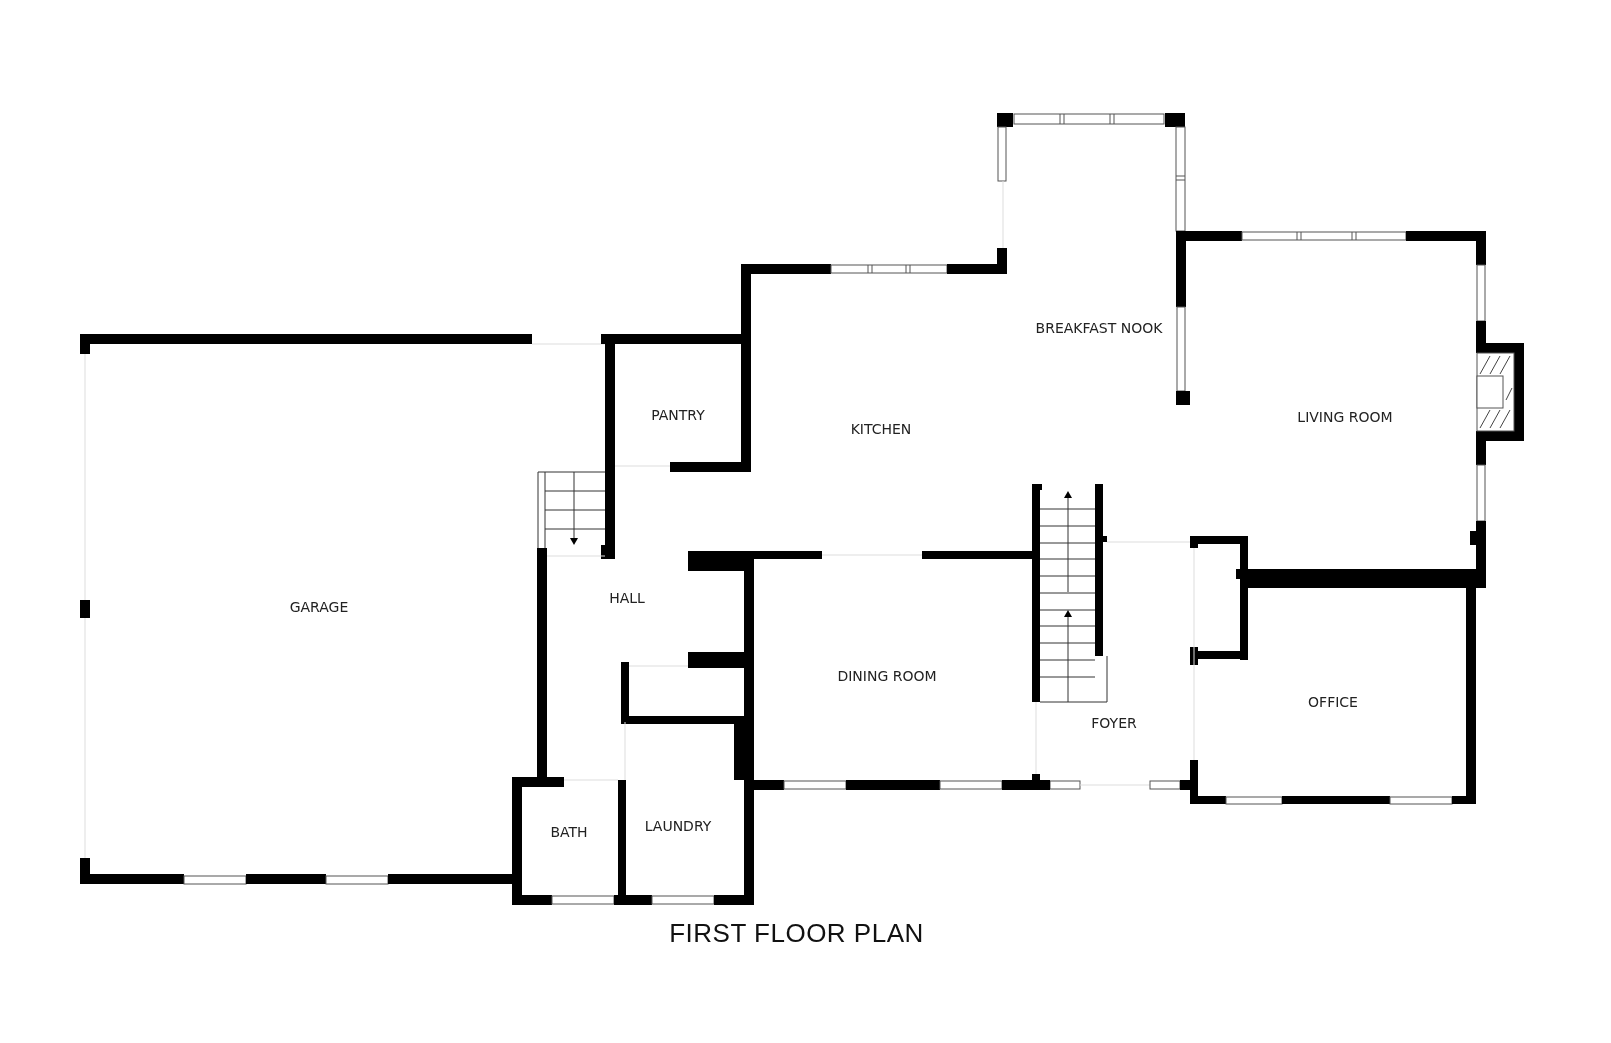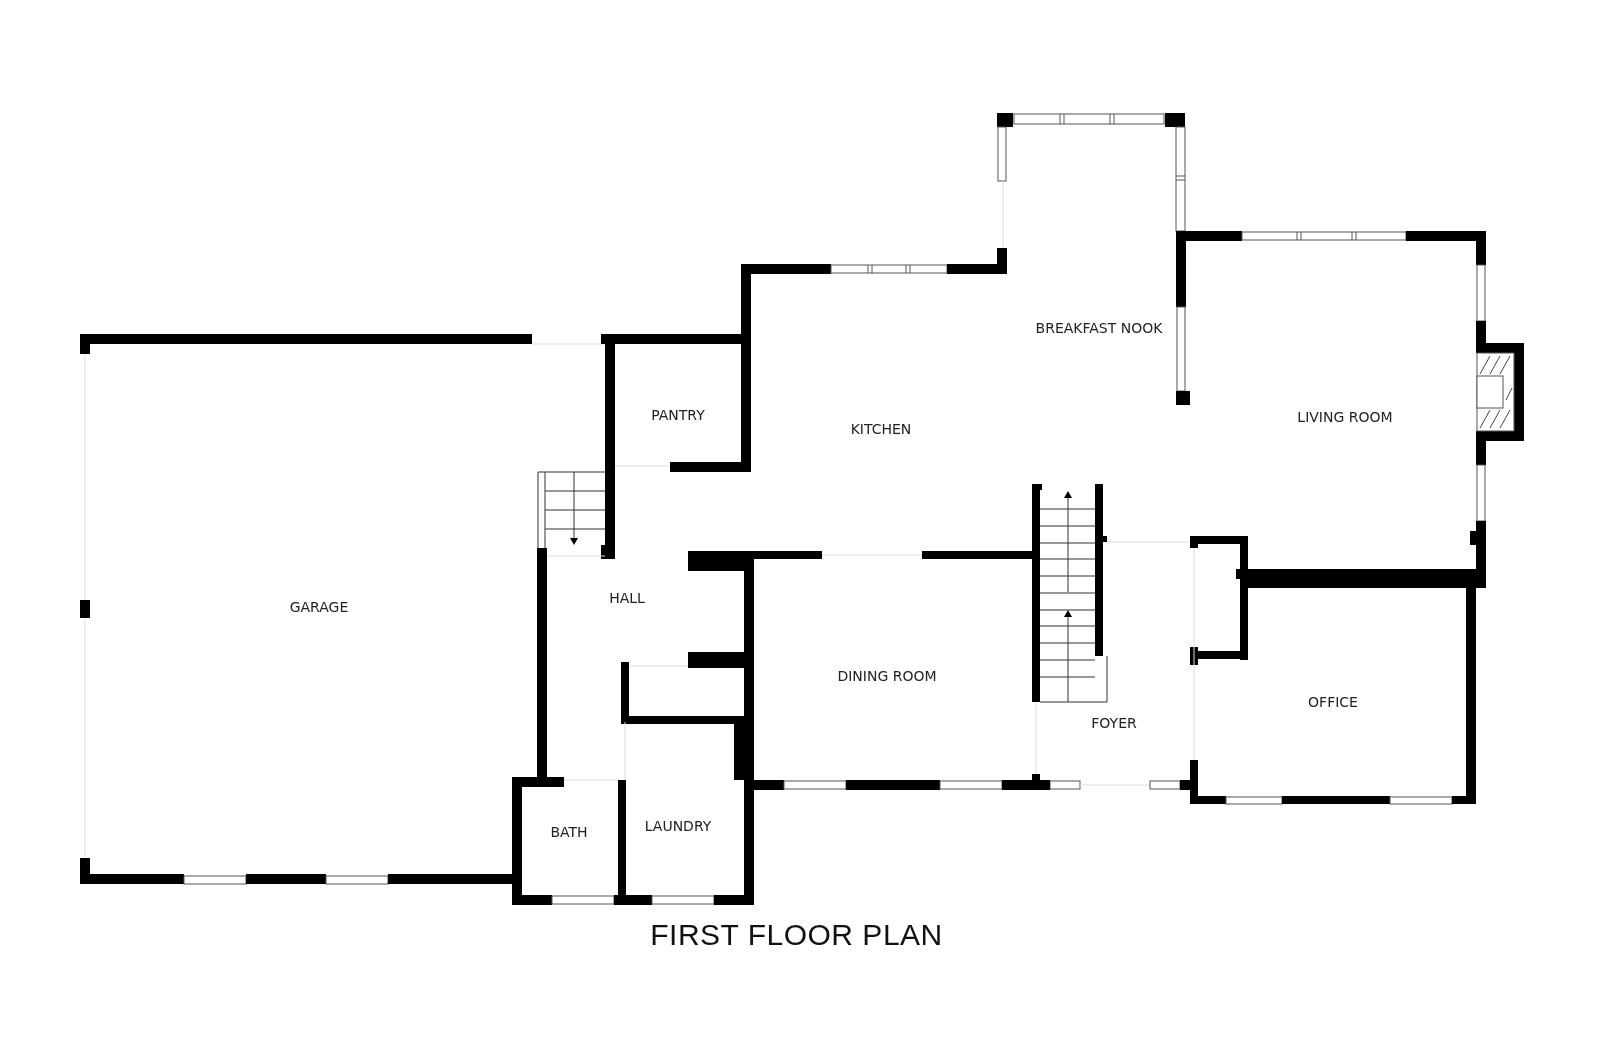--- a/index.html
+++ b/index.html
@@ -16,21 +16,21 @@
     font-size: 14px;
     fill: #222222;
     text-anchor: middle;
   }
   .plan-title {
     position: absolute;
     left: 0; width: 1611px;
     top: 918px;
     text-align: center;
     font-family: "Liberation Sans", sans-serif;
-    font-size: 30px;
+    font-size: 26px;
     color: #111111;
     letter-spacing: 0.5px;
     padding-left: 0;
   }
   .plan-title span { display: inline-block; margin-left: -18px; }
 </style>
 </head>
 <body>
 
 <svg id="plan" viewBox="0 0 1611 1043" xmlns="http://www.w3.org/2000/svg">

